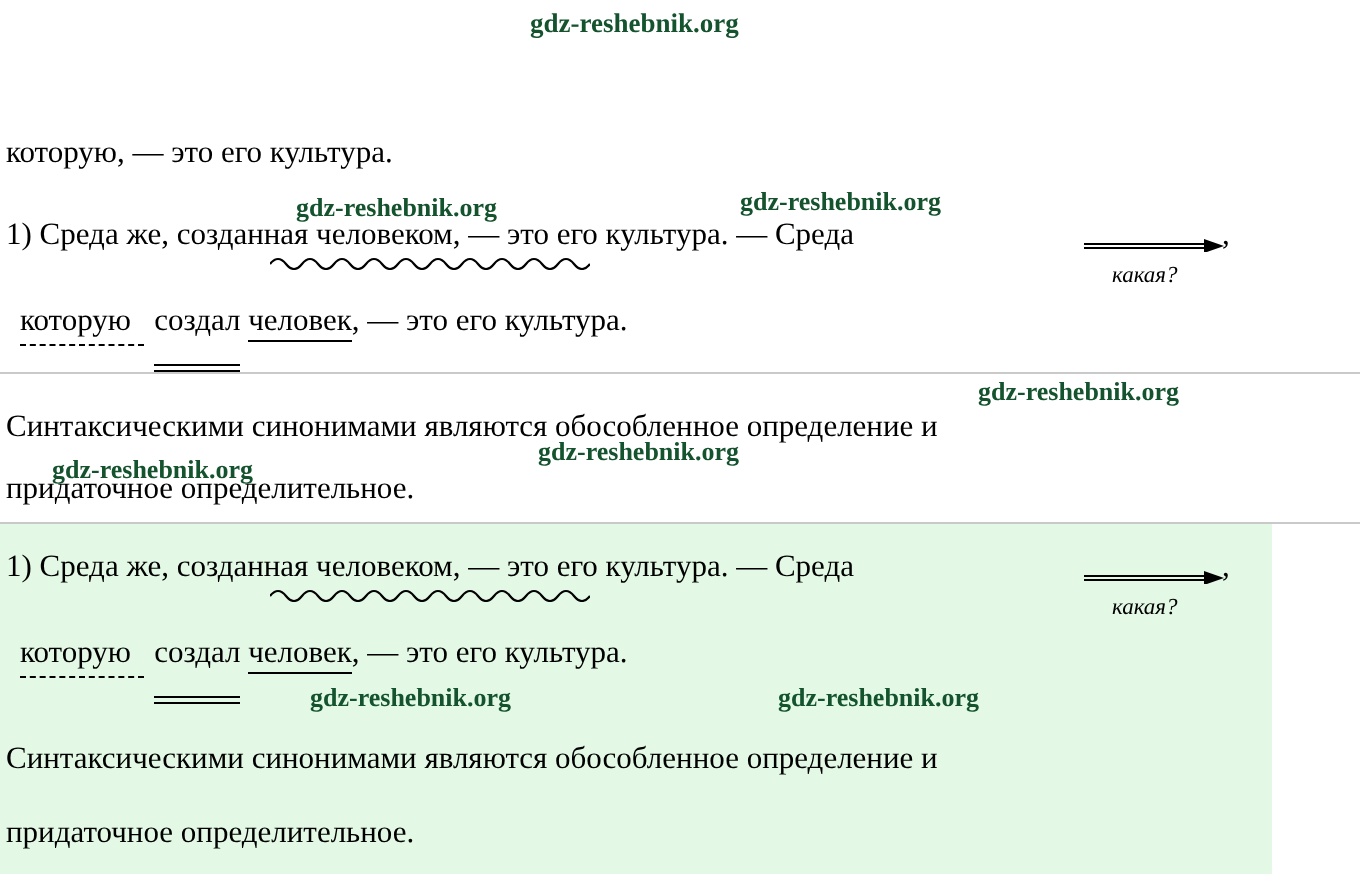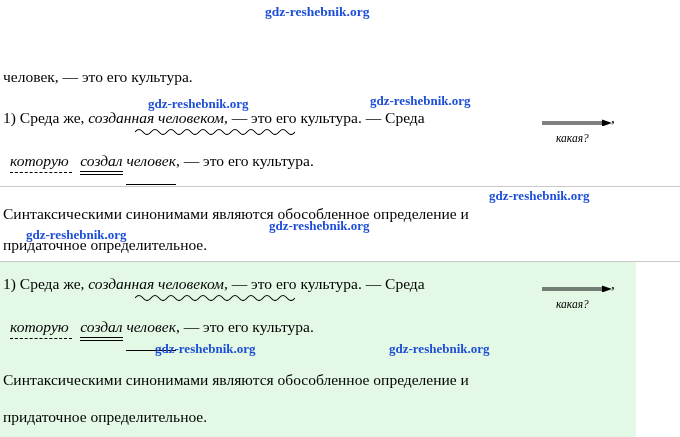--- a/index.html
+++ b/index.html
@@ -14,39 +14,38 @@
     color: #000000;
     position: relative;
     overflow: hidden;
   }
   .page {
     position: relative;
     width: 680px;
     height: 437px;
   }
   .wm {
-    color: #1d4ed8;
+    color: #14532d;
     font-family: "Liberation Serif", serif;
     font-weight: bold;
     font-size: 13px;
     position: absolute;
     white-space: nowrap;
     letter-spacing: 0px;
   }
   .wm.top {
     font-size: 13.5px;
   }
   .line {
     position: absolute;
     white-space: nowrap;
     font-size: 15.5px;
     font-family: "Liberation Serif", serif;
   }
   .ital {
-    font-style: italic;
   }
   .green-block {
     position: absolute;
     left: 0;
     top: 262px;
     width: 636px;
     height: 175px;
     background: #e3f9e5;
   }
   .hr {
@@ -73,25 +72,25 @@
   .arrow-line {
     position: absolute;
     left: 0;
     top: 0;
     width: 70px;
     height: 8px;
   }
   
   .u-single {
     border-bottom: 1.3px solid #000;
-    padding-bottom: 15px;
+    padding-bottom: 1px;
   }
   .u-double {
     border-bottom: 1.3px solid #000;
-    padding-bottom: 2px;
+    padding-bottom: 13px;
     position: relative;
   }
   .u-double::after {
     content: "";
     position: absolute;
     left: 0;
     right: 0;
     bottom: -4px;
     border-bottom: 1.3px solid #000;
   }
@@ -108,21 +107,21 @@
 </head>
 <body>
 
 <div class="page">
 
   <div class="green-block"></div>
 
   <div class="hr" style="top:186px;"></div>
   <div class="hr" style="top:261px;"></div>
 
-  <div class="line" style="left:3px; top:68px;">человек, — это его культура.</div>
+  <div class="line" style="left:3px; top:68px;">которую, — это его культура.</div>
 
   <div class="line" style="left:3px; top:109px;">
     <span>1) </span><span>Среда же, </span><span class="ital">созданная человеком</span><span>, — это его культура. — Среда</span>
   </div>
 
   <svg class="wavy" style="left:135px; top:127px; width:160px;" viewBox="0 0 160 8" preserveAspectRatio="none">
     <path d="M0 5 Q4 0 8 5 T16 5 T24 5 T32 5 T40 5 T48 5 T56 5 T64 5 T72 5 T80 5 T88 5 T96 5 T104 5 T112 5 T120 5 T128 5 T136 5 T144 5 T152 5 T160 5" fill="none" stroke="#000" stroke-width="1.1"></path>
   </svg>
 
   <div class="arrow-wrap" style="left:542px; top:118px;">

